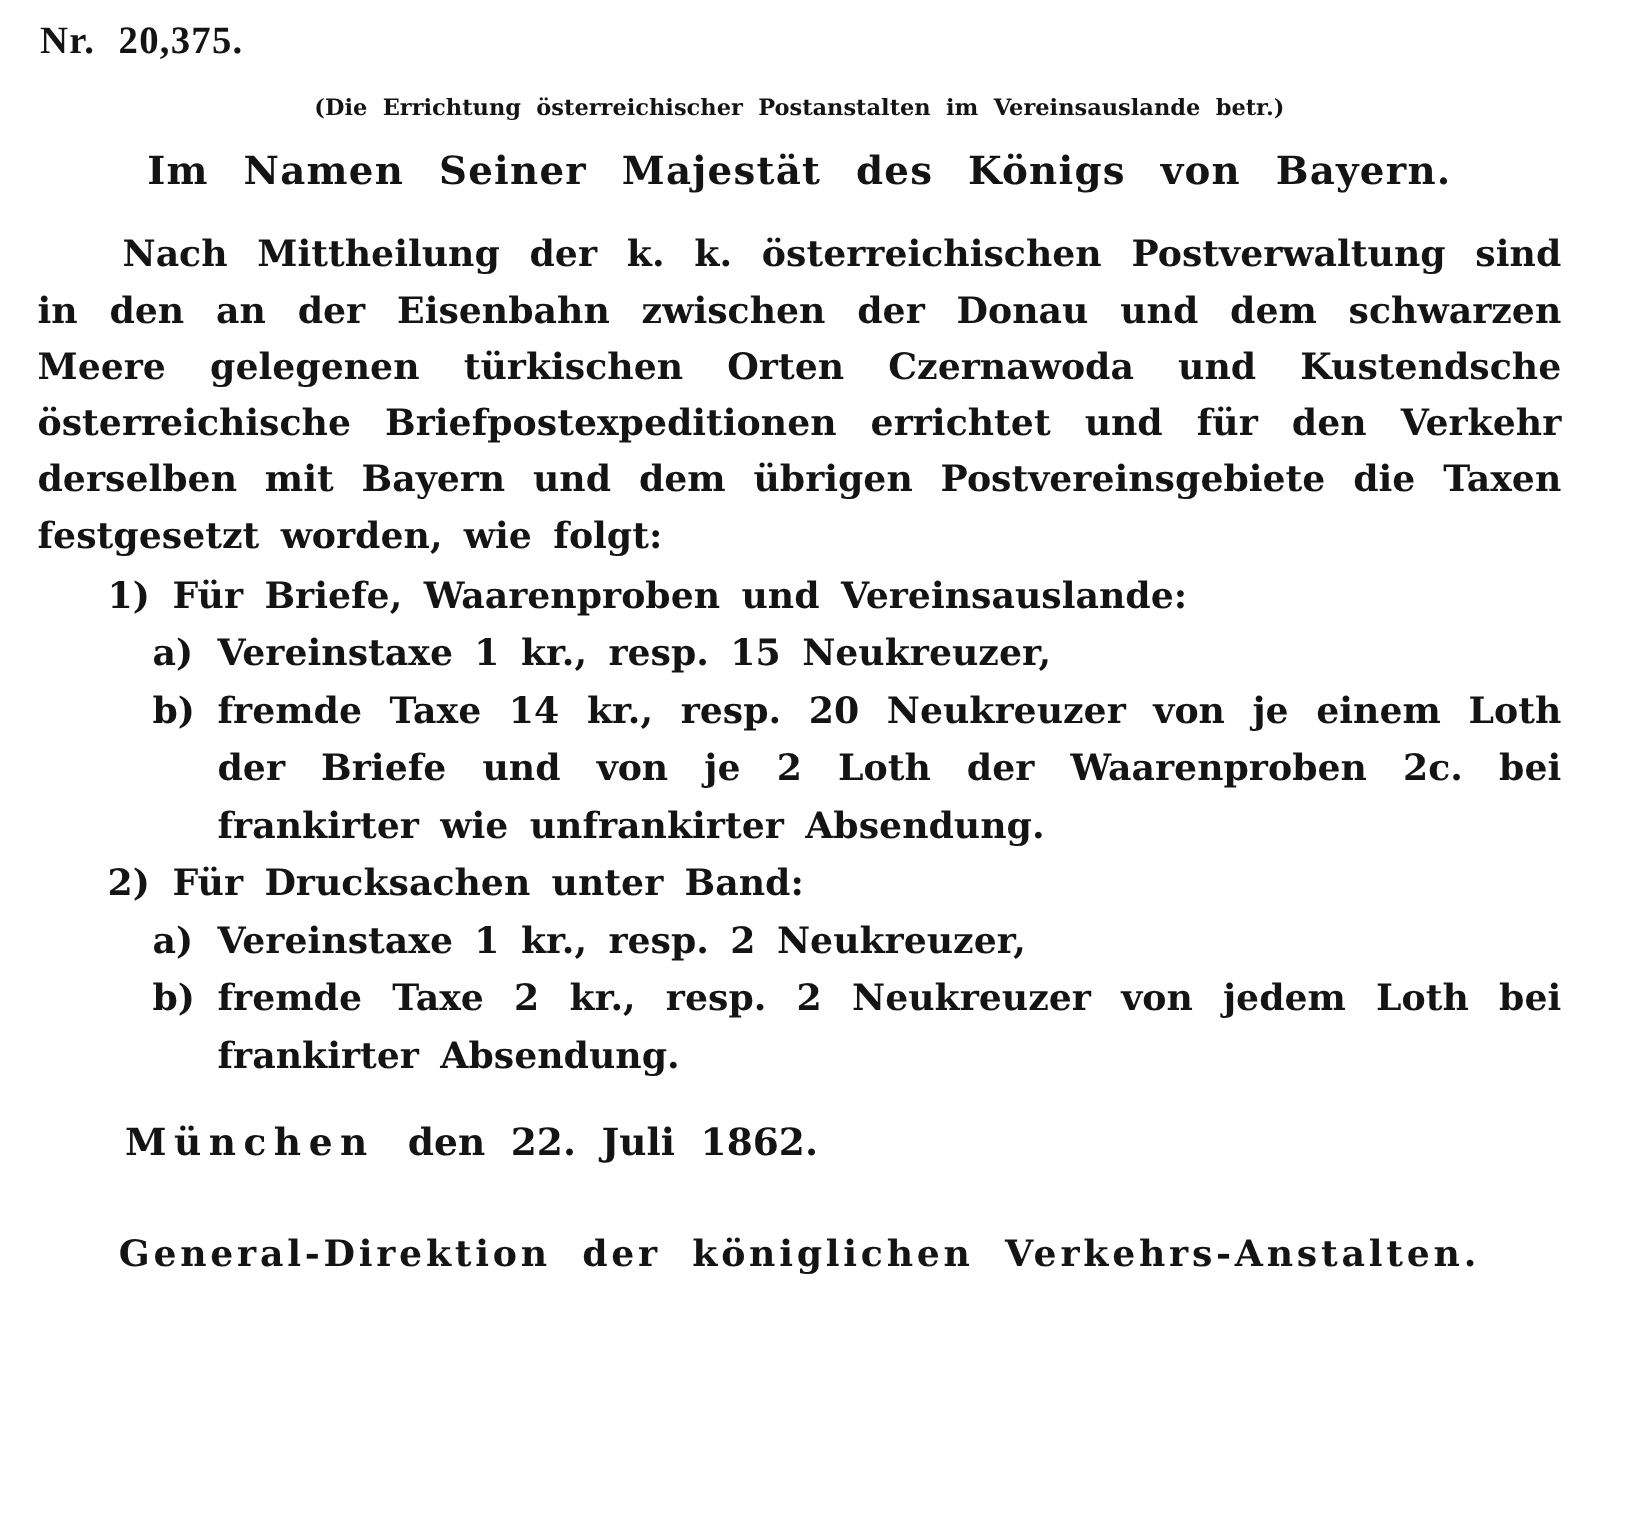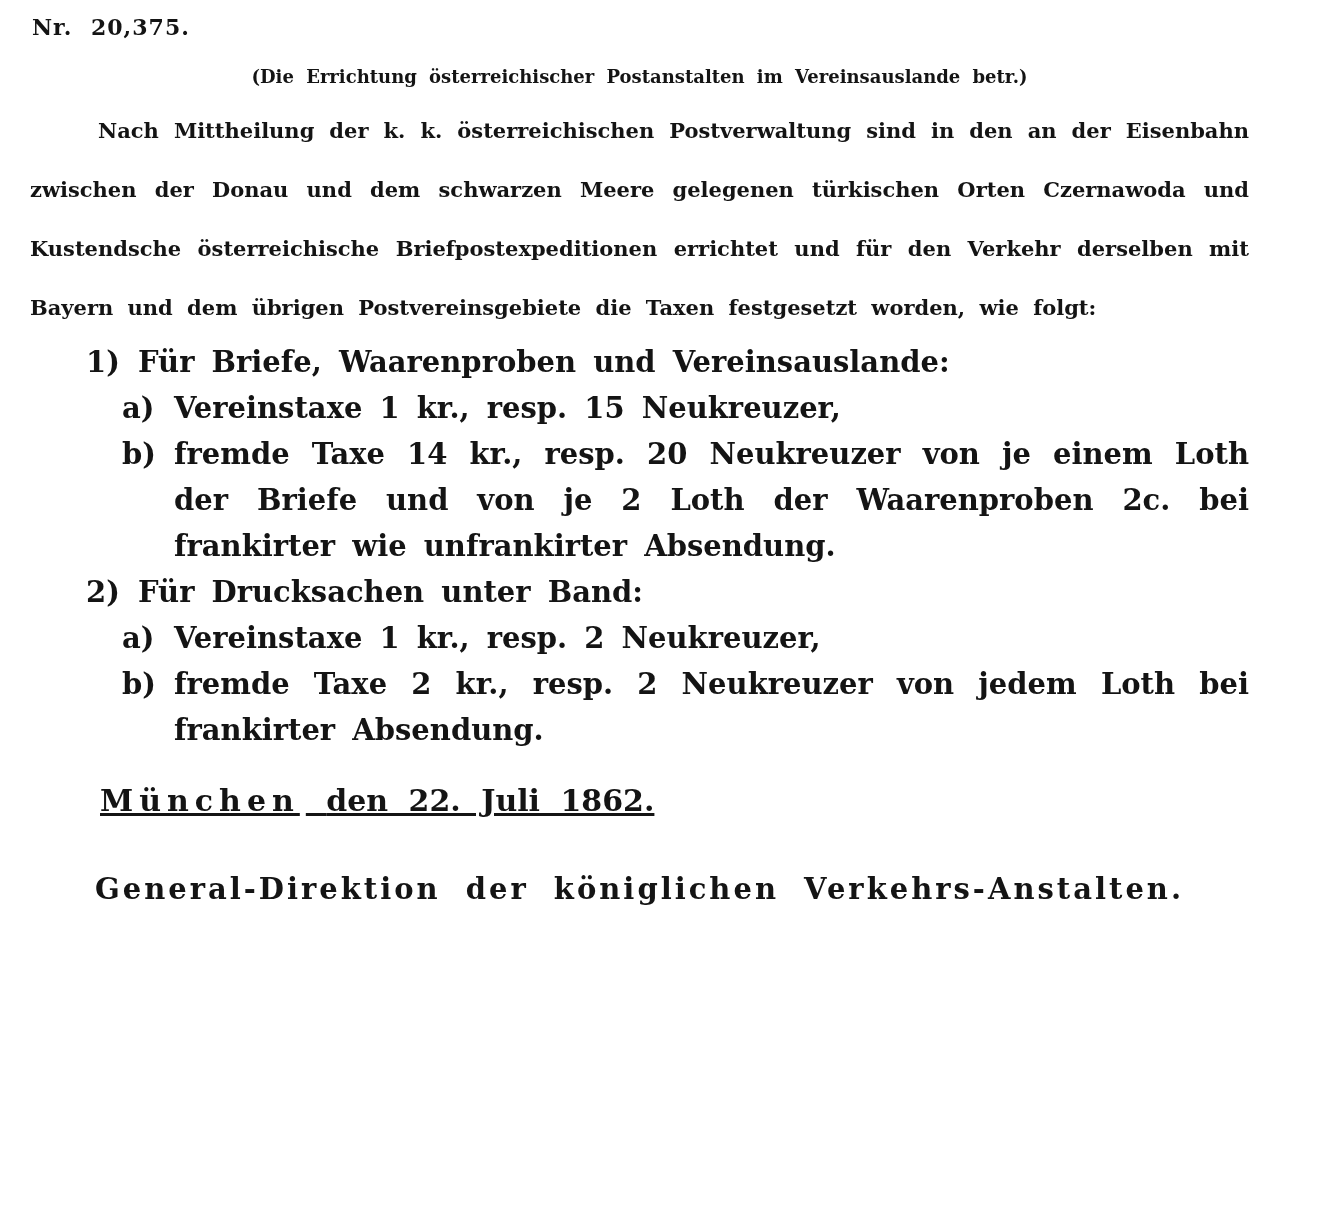--- a/index.html
+++ b/index.html
@@ -16,43 +16,44 @@
     color: #141414;
     overflow: hidden;
   }
   .page {
     box-sizing: border-box;
     width: 1321px;
     height: 1217px;
     padding: 10px 72px 10px 30px;
   }
   .doc-number {
-    font-size: 22px;
+    font-size: 31px;
     letter-spacing: 1px;
     word-spacing: 10px;
     margin: 4px 0 0 2px;
+    font-family: Liberation Serif, serif;
   }
   .subject-line {
     text-align: center;
     font-size: 18px;
     word-spacing: 6px;
     margin-top: 26px;
   }
   .proclamation {
     text-align: center;
     font-size: 31px;
     letter-spacing: 1px;
     word-spacing: 16px;
     margin-top: 22px;
   }
   .para {
-    font-size: 21px;
-    line-height: 59px;
+    font-size: 29px;
+    line-height: 45px;
     text-align: justify;
-    margin-top: 14px;
+    margin-top: 26px;
     word-spacing: 7px;
   }
   .para.indent { text-indent: 68px; }
   .tariff-list {
     font-size: 29px;
     line-height: 46px;
     margin-top: 2px;
   }
   .list-row {
     display: flex;
@@ -65,21 +66,20 @@
   .item-text {
     flex: 1 1 auto;
     text-align: justify;
     word-spacing: 7px;
   }
   .dateline {
     font-size: 30px;
     margin-top: 30px;
     margin-left: 70px;
     word-spacing: 10px;
-    text-decoration: underline;
   }
   .dateline .spaced-city {
     letter-spacing: 6px;
     margin-right: 6px;
   }
   .authority {
     text-align: center;
     font-size: 29px;
     letter-spacing: 3px;
     word-spacing: 12px;
@@ -88,20 +88,21 @@
 </style>
 </head>
 <body>
 
 <div class="page">
 
   <div class="doc-number">Nr. 20,375.</div>
 
   <div class="subject-line">(Die Errichtung österreichischer Postanstalten im Vereinsauslande betr.)</div>
 
+  <div class="proclamation">Im Namen Seiner Majestät des Königs von Bayern.</div>
 
   <div class="para indent">Nach Mittheilung der k. k. österreichischen Postverwaltung sind in den an der Eisenbahn zwischen der Donau und dem schwarzen Meere gelegenen türkischen Orten Czernawoda und Kustendsche österreichische Briefpostexpeditionen errichtet und für den Verkehr derselben mit Bayern und dem übrigen Postvereinsgebiete die Taxen festgesetzt worden, wie folgt:</div>
 
   <div class="tariff-list">
 
     <div class="list-row num-row">
       <span class="num-cell">1)</span>
       <span class="item-text">Für Briefe, Waarenproben und Vereinsauslande:</span>
     </div>
 

